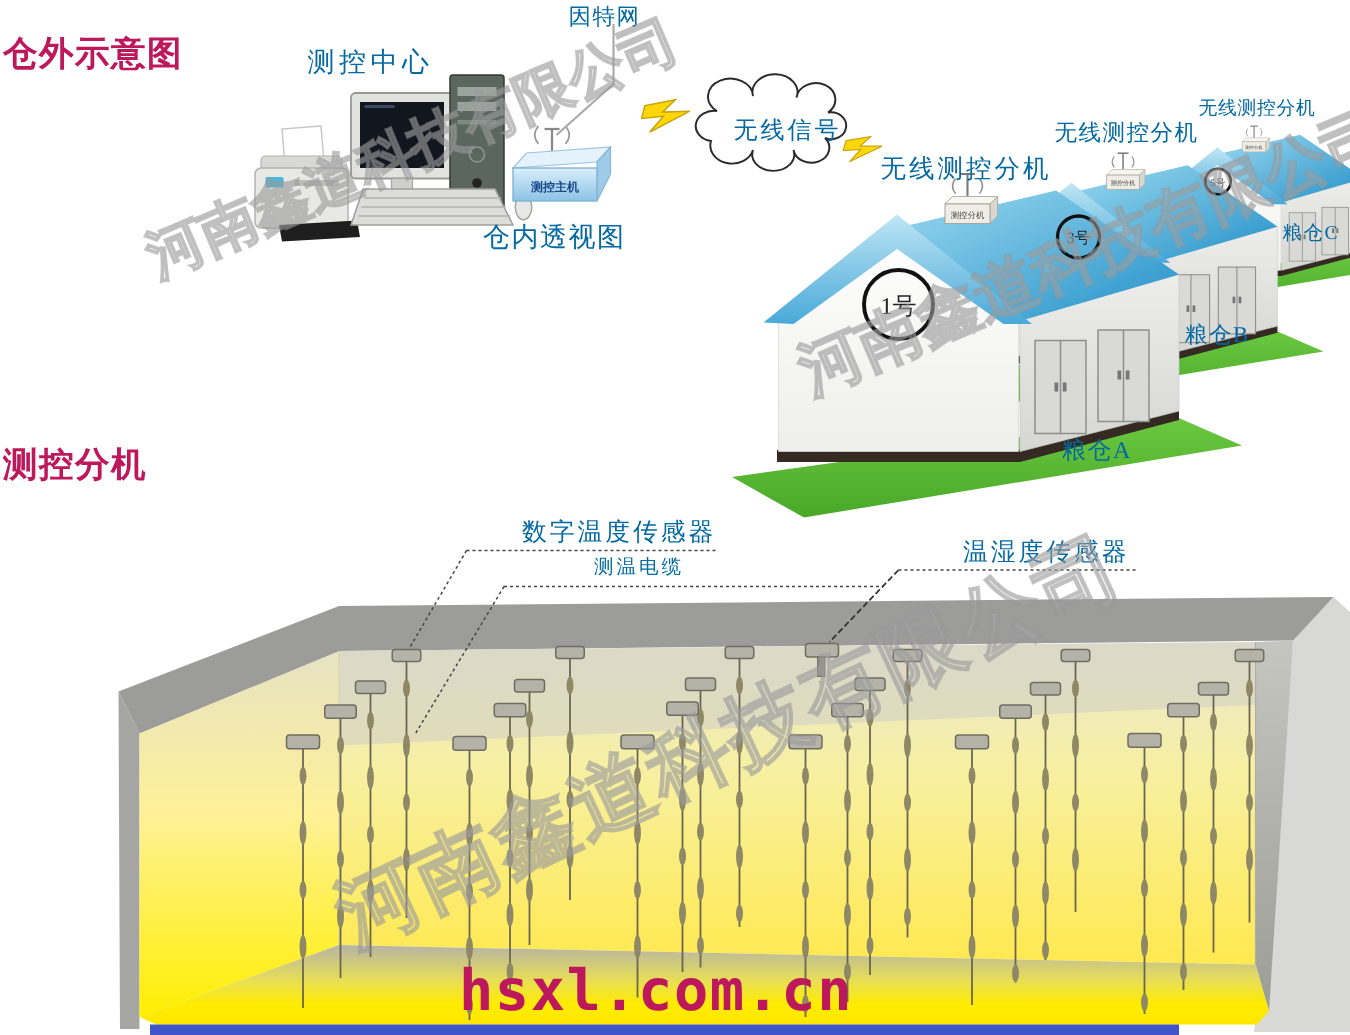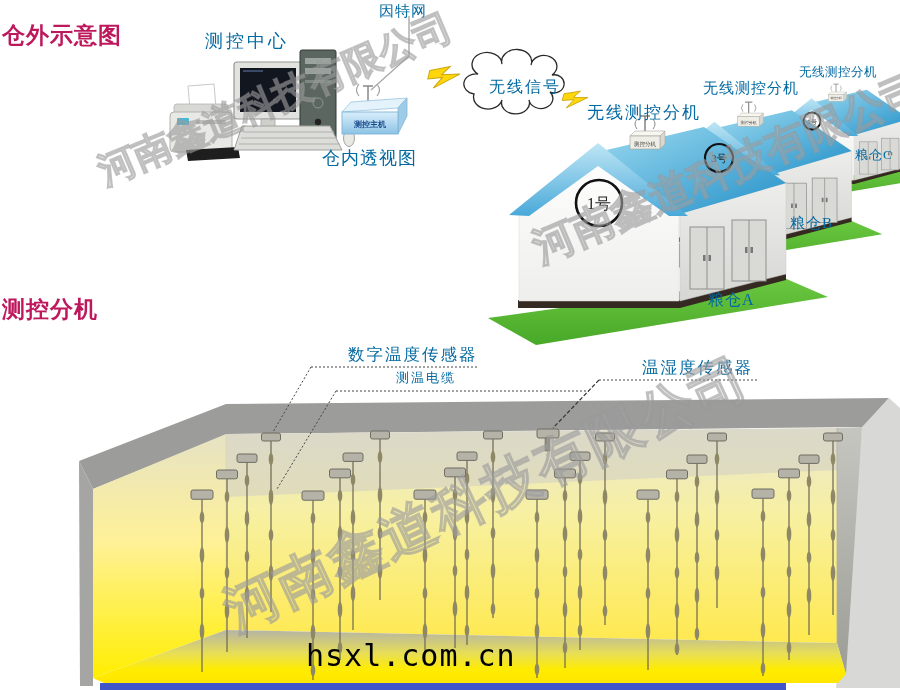--- a/index.html
+++ b/index.html
@@ -7,22 +7,22 @@
        font-family:"Liberation Sans","DejaVu Sans",sans-serif;}
   .abs{position:absolute;white-space:nowrap;}
   .cn{font-family:"Liberation Serif","DejaVu Serif",serif;color:#0369a1;}
   .title{font-family:Liberation Serif, serif;font-weight:bold;
          color:#be185d;font-size:23px;letter-spacing:1px;}
   .lbl17{font-size:17px;letter-spacing:2px;}
   .lbl16{font-size:16px;letter-spacing:2px;text-align:right;}
   .lbl15{font-size:15px;letter-spacing:1px;}
   .lbl13{font-size:13px;letter-spacing:1px;}
   .lbl12{font-size:12.5px;letter-spacing:0.5px;}
-  .url{font-family:"DejaVu Sans Mono","Liberation Mono",monospace;font-weight:normal;
-       font-size:30px;color:#000000;letter-spacing:1px;}
+  .url{font-family:"DejaVu Sans Mono","Liberation Mono",monospace;font-weight:bold;
+       font-size:38px;color:#be185d;letter-spacing:1px;}
   .wm{font-family:"Liberation Serif","DejaVu Serif",serif;font-weight:bold;
       color:rgba(190,190,190,0.22);-webkit-text-stroke:1.2px rgba(150,150,152,0.55);
       transform-origin:left center;pointer-events:none;}
   svg{position:absolute;left:0;top:0;}
 </style>
 </head>
 <body>
 
 <svg width="900" height="690" viewBox="0 0 900 690">
   <defs>

